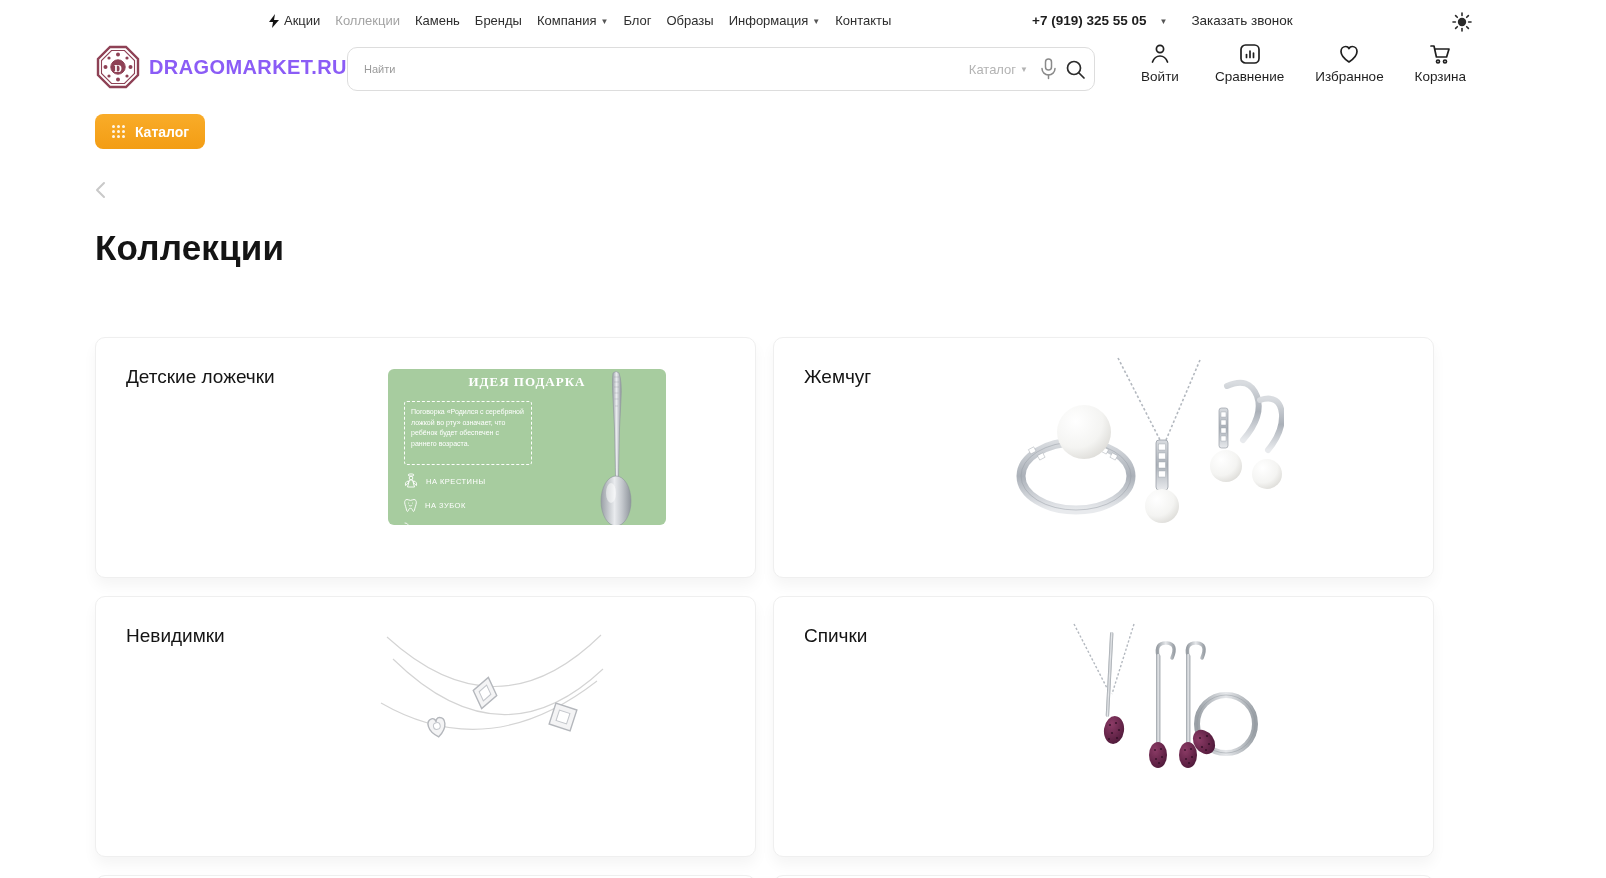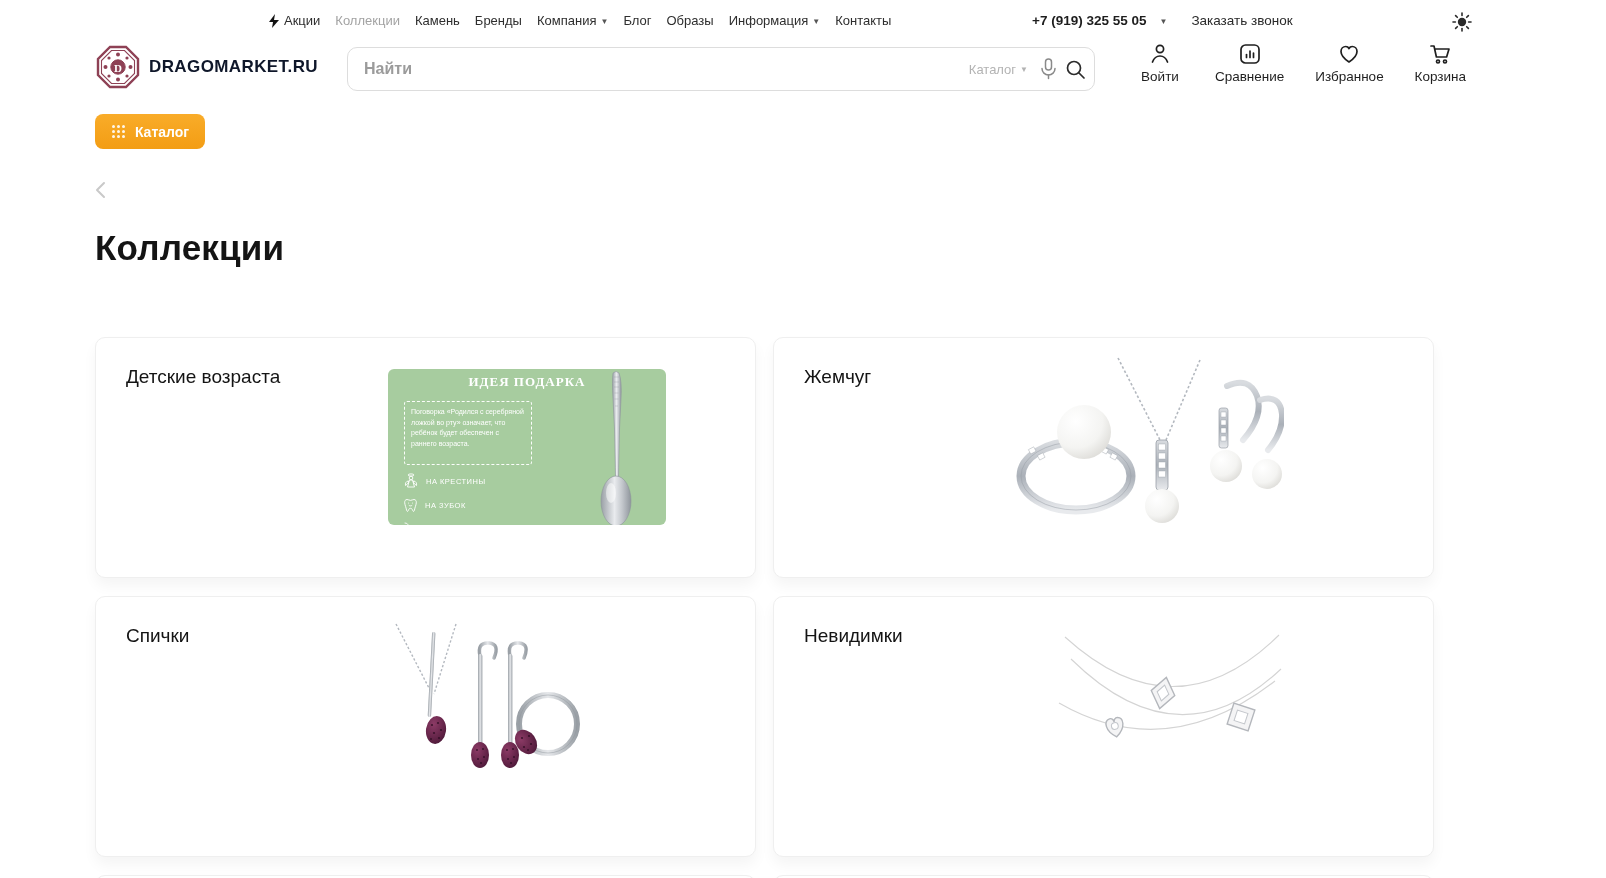--- a/index.html
+++ b/index.html
@@ -17,25 +17,25 @@
   .bolt-icon { width:12px; height:14px; display:inline-block; }
   .top-right { position:absolute; left:1032px; top:13px; display:flex; align-items:center; gap:24px;
     font-size:13.5px; }
   .phone { display:flex; align-items:center; gap:13px; font-weight:bold; color:#1d1d1d; cursor:pointer; }
   .callback { color:#2a2a2a; cursor:pointer; }
   .theme-toggle { position:absolute; left:1452px; top:12px; width:20px; height:20px; cursor:pointer; }
 
   
   .header { position:relative; height:72px; }
   .logo { position:absolute; left:95px; top:2px; display:flex; align-items:center; gap:8px; cursor:pointer; }
-  .logo-text { font-size:17px; font-weight:bold; letter-spacing:.4px; color:#0f172a; }
+  .logo-text { font-size:20px; font-weight:bold; letter-spacing:.4px; color:#8b5cf6; }
   .searchbar { position:absolute; left:347px; top:5px; width:748px; height:44px;
     border:1px solid #ddd; border-radius:10px; display:flex; align-items:center; background:#fff; }
-  .search-input { flex:1; border:none; outline:none; font-size:16px; padding:0 16px;
-    font-family:"Liberation Sans", sans-serif; color:#7f1d1d; background:transparent;font-weight:bold; }
+  .search-input { flex:1; border:none; outline:none; font-size:11px; padding:0 16px;
+    font-family:"Liberation Sans", sans-serif; color:#7f1d1d; background:transparent; }
   .search-input::placeholder { color:#9b9b9b; }
   .search-cat { display:flex; align-items:center; gap:4px; color:#b3b3b3; font-size:13px;
     margin-right:12px; cursor:pointer; white-space:nowrap; }
   .mic-btn, .search-btn { border:none; background:none; cursor:pointer; padding:0 8px 0 0; display:flex; align-items:center; }
   .header-actions { position:absolute; left:1136px; top:0; width:330px; display:flex; justify-content:space-between; }
   .action { display:flex; flex-direction:column; align-items:center; gap:3px; font-size:13.5px;
     color:#1f1f1f; cursor:pointer; min-width:48px; }
 
   
   .catalog-btn { position:absolute; left:95px; top:114px; width:110px; height:35px;
@@ -228,21 +228,21 @@
 </button>
 
 <svg class="back-chevron" viewBox="0 0 16 20" fill="none" stroke="#c9c9c9" stroke-width="2" stroke-linecap="round" stroke-linejoin="round">
   <path d="M11 3 4 10l7 7"></path>
 </svg>
 <h1 class="page-title">Коллекции</h1>
 
 <div class="cards">
 
   <div class="card">
-    <div class="card-title">Детские возраста</div>
+    <div class="card-title">Детские ложечки</div>
     <div class="poster">
       <div class="poster-heading">ИДЕЯ ПОДАРКА</div>
       <div class="poster-note">Поговорка «Родился с серебряной ложкой во рту» означает, что ребёнок будет обеспечен с раннего возраста.</div>
       <div class="poster-list">
         <div class="poster-row">
           <svg width="14" height="16" viewBox="0 0 14 16" fill="none" stroke="#fff" stroke-width="0.9" stroke-linejoin="round">
             <ellipse cx="7" cy="2" rx="3" ry="1.1"></ellipse>
               <circle cx="7" cy="5" r="1.8"></circle>
             <path d="M5.5 7 3.5 14h7L8.5 7z"></path>
               <path d="M4.5 8C2 8 1 10.5 1.5 12.5 3 11.5 4 10.5 4.7 9z"></path>
@@ -343,20 +343,46 @@
           <rect x="207" y="64" width="5" height="5"></rect>
         <rect x="207" y="72" width="5" height="5"></rect>
           <rect x="207" y="80" width="5" height="5"></rect>
       </g>
       <circle cx="212" cy="110" r="16" fill="url(#pearl)"></circle>
       <circle cx="253" cy="118" r="15" fill="url(#pearl)"></circle>
     </svg>
   </div>
 
   <div class="card">
+    <div class="card-title">Невидимки</div>
+    <svg class="card-art art-chains" width="230" height="150" viewBox="0 0 230 150">
+      <g fill="none" stroke="#d4d4d4" stroke-width="1.1">
+        <path d="M8 12 Q118 112 222 10"></path>
+        <path d="M14 34 Q122 140 224 44"></path>
+        <path d="M2 78 Q110 140 218 56"></path>
+      </g>
+
+      <g transform="translate(106,68) rotate(12)">
+        <path d="M0 -16 L12 0 L0 16 L-12 0 Z" fill="#f4f4f5" stroke="#b4b7bc" stroke-width="1.4"></path>
+        <path d="M0 -8 L6 0 L0 8 L-6 0 Z" fill="#fff" stroke="#c3c6cb" stroke-width="1"></path>
+      </g>
+
+      <g transform="translate(58,102) rotate(-10)">
+        <path d="M0 10 C-11 2 -10 -8 -4 -9 C-1.5 -9.4 0 -7 0 -5 C0 -7 1.5 -9.4 4 -9 C10 -8 11 2 0 10 Z" fill="#f4f4f5" stroke="#b4b7bc" stroke-width="1.4"></path>
+        <circle cx="0" cy="-1" r="3.4" fill="#fff" stroke="#c3c6cb" stroke-width="1"></circle>
+      </g>
+
+      <g transform="translate(184,92) rotate(18)">
+        <rect x="-11" y="-11" width="22" height="22" fill="#f4f4f5" stroke="#b4b7bc" stroke-width="1.4"></rect>
+        <rect x="-5.5" y="-5.5" width="11" height="11" fill="#fff" stroke="#c3c6cb" stroke-width="1"></rect>
+      </g>
+    </svg>
+  </div>
+
+  <div class="card">
     <div class="card-title">Спички</div>
     <svg class="card-art art-matches" width="200" height="165" viewBox="0 0 200 165">
       <defs>
         <radialGradient id="mhead" cx=".35" cy=".3" r="1">
           <stop offset="0" stop-color="#8c3b66"></stop>
             <stop offset=".6" stop-color="#5e2144"></stop>
             <stop offset="1" stop-color="#35102a"></stop>
         </radialGradient>
         <linearGradient id="stick" x1="0" y1="0" x2="1" y2="0">
           <stop offset="0" stop-color="#9aa0a6"></stop>
@@ -409,41 +435,15 @@
       <g fill="#2d0c22" opacity=".8">
         <circle cx="138" cy="116" r="1.1"></circle>
           <circle cx="145" cy="114" r="1.1"></circle>
           <circle cx="147" cy="122" r="1.1"></circle>
         <circle cx="140" cy="125" r="1.1"></circle>
           <circle cx="144" cy="128" r="1"></circle>
       </g>
     </svg>
   </div>
 
-  <div class="card">
-    <div class="card-title">Невидимки</div>
-    <svg class="card-art art-chains" width="230" height="150" viewBox="0 0 230 150">
-      <g fill="none" stroke="#d4d4d4" stroke-width="1.1">
-        <path d="M8 12 Q118 112 222 10"></path>
-        <path d="M14 34 Q122 140 224 44"></path>
-        <path d="M2 78 Q110 140 218 56"></path>
-      </g>
-
-      <g transform="translate(106,68) rotate(12)">
-        <path d="M0 -16 L12 0 L0 16 L-12 0 Z" fill="#f4f4f5" stroke="#b4b7bc" stroke-width="1.4"></path>
-        <path d="M0 -8 L6 0 L0 8 L-6 0 Z" fill="#fff" stroke="#c3c6cb" stroke-width="1"></path>
-      </g>
-
-      <g transform="translate(58,102) rotate(-10)">
-        <path d="M0 10 C-11 2 -10 -8 -4 -9 C-1.5 -9.4 0 -7 0 -5 C0 -7 1.5 -9.4 4 -9 C10 -8 11 2 0 10 Z" fill="#f4f4f5" stroke="#b4b7bc" stroke-width="1.4"></path>
-        <circle cx="0" cy="-1" r="3.4" fill="#fff" stroke="#c3c6cb" stroke-width="1"></circle>
-      </g>
-
-      <g transform="translate(184,92) rotate(18)">
-        <rect x="-11" y="-11" width="22" height="22" fill="#f4f4f5" stroke="#b4b7bc" stroke-width="1.4"></rect>
-        <rect x="-5.5" y="-5.5" width="11" height="11" fill="#fff" stroke="#c3c6cb" stroke-width="1"></rect>
-      </g>
-    </svg>
-  </div>
-
   <div class="card"></div>
   <div class="card"></div>
 </div>
 
 </body></html>

